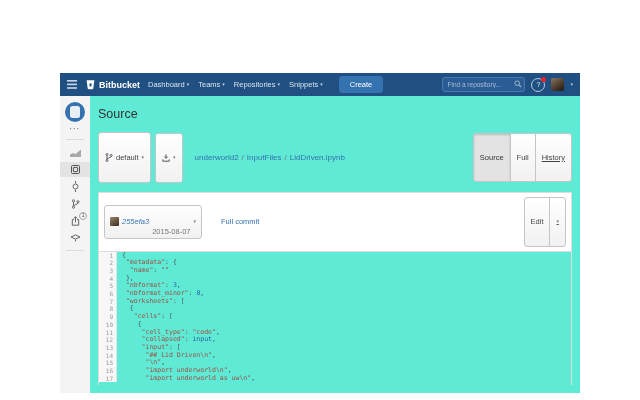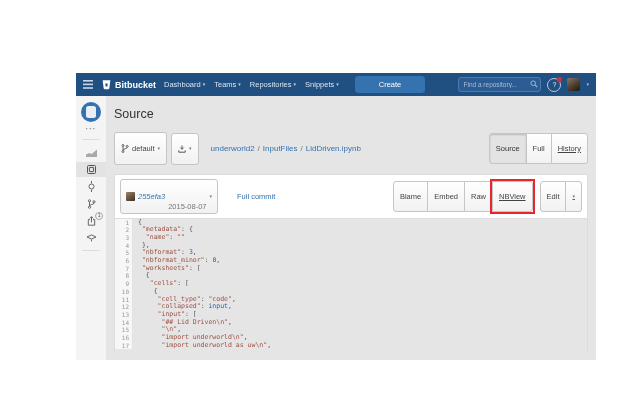--- a/index.html
+++ b/index.html
@@ -1,27 +1,27 @@
 <!DOCTYPE html>
 <html><head>
 <meta charset="utf-8">
 <style>
   html,body{margin:0;padding:0;}
   body{width:640px;height:400px;background:#fff;position:relative;overflow:hidden;
        font-family:"Liberation Sans",sans-serif;-webkit-font-smoothing:antialiased;}
-  .app{position:absolute;left:76px;top:73px;width:520px;background:#e5e5e5;}
+  .app{position:absolute;left:60px;top:73px;width:520px;background:#5eead4;}
 
   
   .navbar{height:23px;background:#205081;display:flex;align-items:center;padding:0 7px;gap:8px;color:#fff;}
   .hamburger{display:flex;align-items:center;cursor:pointer;}
   .brand{display:flex;align-items:center;gap:3px;font-weight:bold;font-size:9px;color:#fff;cursor:pointer;}
   .nav-item{font-size:7.5px;color:#d9e3ef;cursor:pointer;display:flex;align-items:center;gap:2px;white-space:nowrap;}
   .caret{font-size:5px;line-height:1;color:inherit;opacity:.85;}
   .create-btn{background:#3572b0;border:1px solid #3572b0;color:#fff;font-size:7.5px;border-radius:3px;
-              padding:3px 23px;margin-left:8px;cursor:pointer;font-family:inherit;}
+              padding:3px 10px;margin-left:8px;cursor:pointer;font-family:inherit;}
   .nav-right{margin-left:auto;display:flex;align-items:center;gap:6px;}
   .search{position:relative;display:flex;align-items:center;}
   .search input{width:64px;height:13px;background:#2b5c94;border:1px solid #4a7bb0;border-radius:3px;
                 color:#dbe5f1;font-size:6.5px;padding:0 13px 0 4px;outline:none;font-family:inherit;}
   .search input::placeholder{color:#a9bdd6;}
   .search-glass{position:absolute;right:3px;top:3px;}
   .help{width:12px;height:12px;border:1px solid #b9c9df;border-radius:50%;color:#e8eef6;font-size:7px;
         display:flex;align-items:center;justify-content:center;position:relative;cursor:pointer;flex:none;}
   .help .dot{position:absolute;top:-2px;right:-2px;width:5px;height:5px;background:#e8262d;border-radius:50%;}
   .avatar{width:13px;height:13px;border-radius:2px;cursor:pointer;flex:none;
@@ -41,21 +41,21 @@
   .sb-badge{position:absolute;top:-1px;right:3px;background:#f2f2f2;border:1px solid #a8a8a8;border-radius:4px;
             font-size:5px;color:#555;padding:0 1.5px;line-height:5.5px;}
 
   .content{flex:1;min-width:0;padding:2px 8px 8px 8px;}
   .page-title{font-size:12.5px;font-weight:400;color:#333;margin:9px 0 11px;}
 
   
   .toolbar{display:flex;align-items:center;margin-bottom:9px;}
   .btn{position:relative;font-family:inherit;font-size:7.5px;color:#444;
        background:linear-gradient(#ffffff,#f1f1f1);border:1px solid #c5c5c5;border-radius:3px;
-       padding:11px 6px;display:inline-flex;align-items:center;gap:3px;cursor:pointer;line-height:1;white-space:nowrap;}
+       padding:20px 6px;display:inline-flex;align-items:center;gap:3px;cursor:pointer;line-height:1;white-space:nowrap;}
   .btn .caret{color:#666;}
   .grp{border-radius:0;margin-left:-1px;}
   .grp:first-child{border-radius:3px 0 0 3px;margin-left:0;}
   .grp:last-child{border-radius:0 3px 3px 0;text-decoration:underline;}
   .btn.active{background:#e3e3e3;box-shadow:inset 0 1px 2px rgba(0,0,0,.18);color:#333;}
   .breadcrumb{margin-left:12px;font-size:8px;color:#707070;display:flex;gap:3px;align-items:center;}
   .breadcrumb a{color:#3572b0;text-decoration:none;cursor:pointer;}
   .view-tabs{margin-left:auto;display:flex;}
 
   
@@ -247,26 +247,20 @@
       <section class="file-panel">
         <div class="file-header">
           <button class="btn commit-chip">
             <span class="mini-avatar"></span>
             <span class="commit-hash">255efa3</span>
             <span class="commit-date">2015-08-07</span>
             <span class="caret">▾</span>
           </button>
           <a class="full-commit">Full commit</a>
           <div class="file-actions">
-            <div style="display:flex;">
-                <button class="btn grp">Blame</button>
-                <button class="btn grp">Embed</button>
-                <button class="btn grp">Raw</button>
-                <button class="btn grp">NBView<div class="annotation-box"></div></button>
-              </div>
             <div class="edit-group">
               <button class="btn grp">Edit</button>
               <button class="btn grp">
                   <span class="caret">▾</span>
                 </button>
             </div>
           </div>
         </div>
         <div class="code">
             <div class="code-row">

